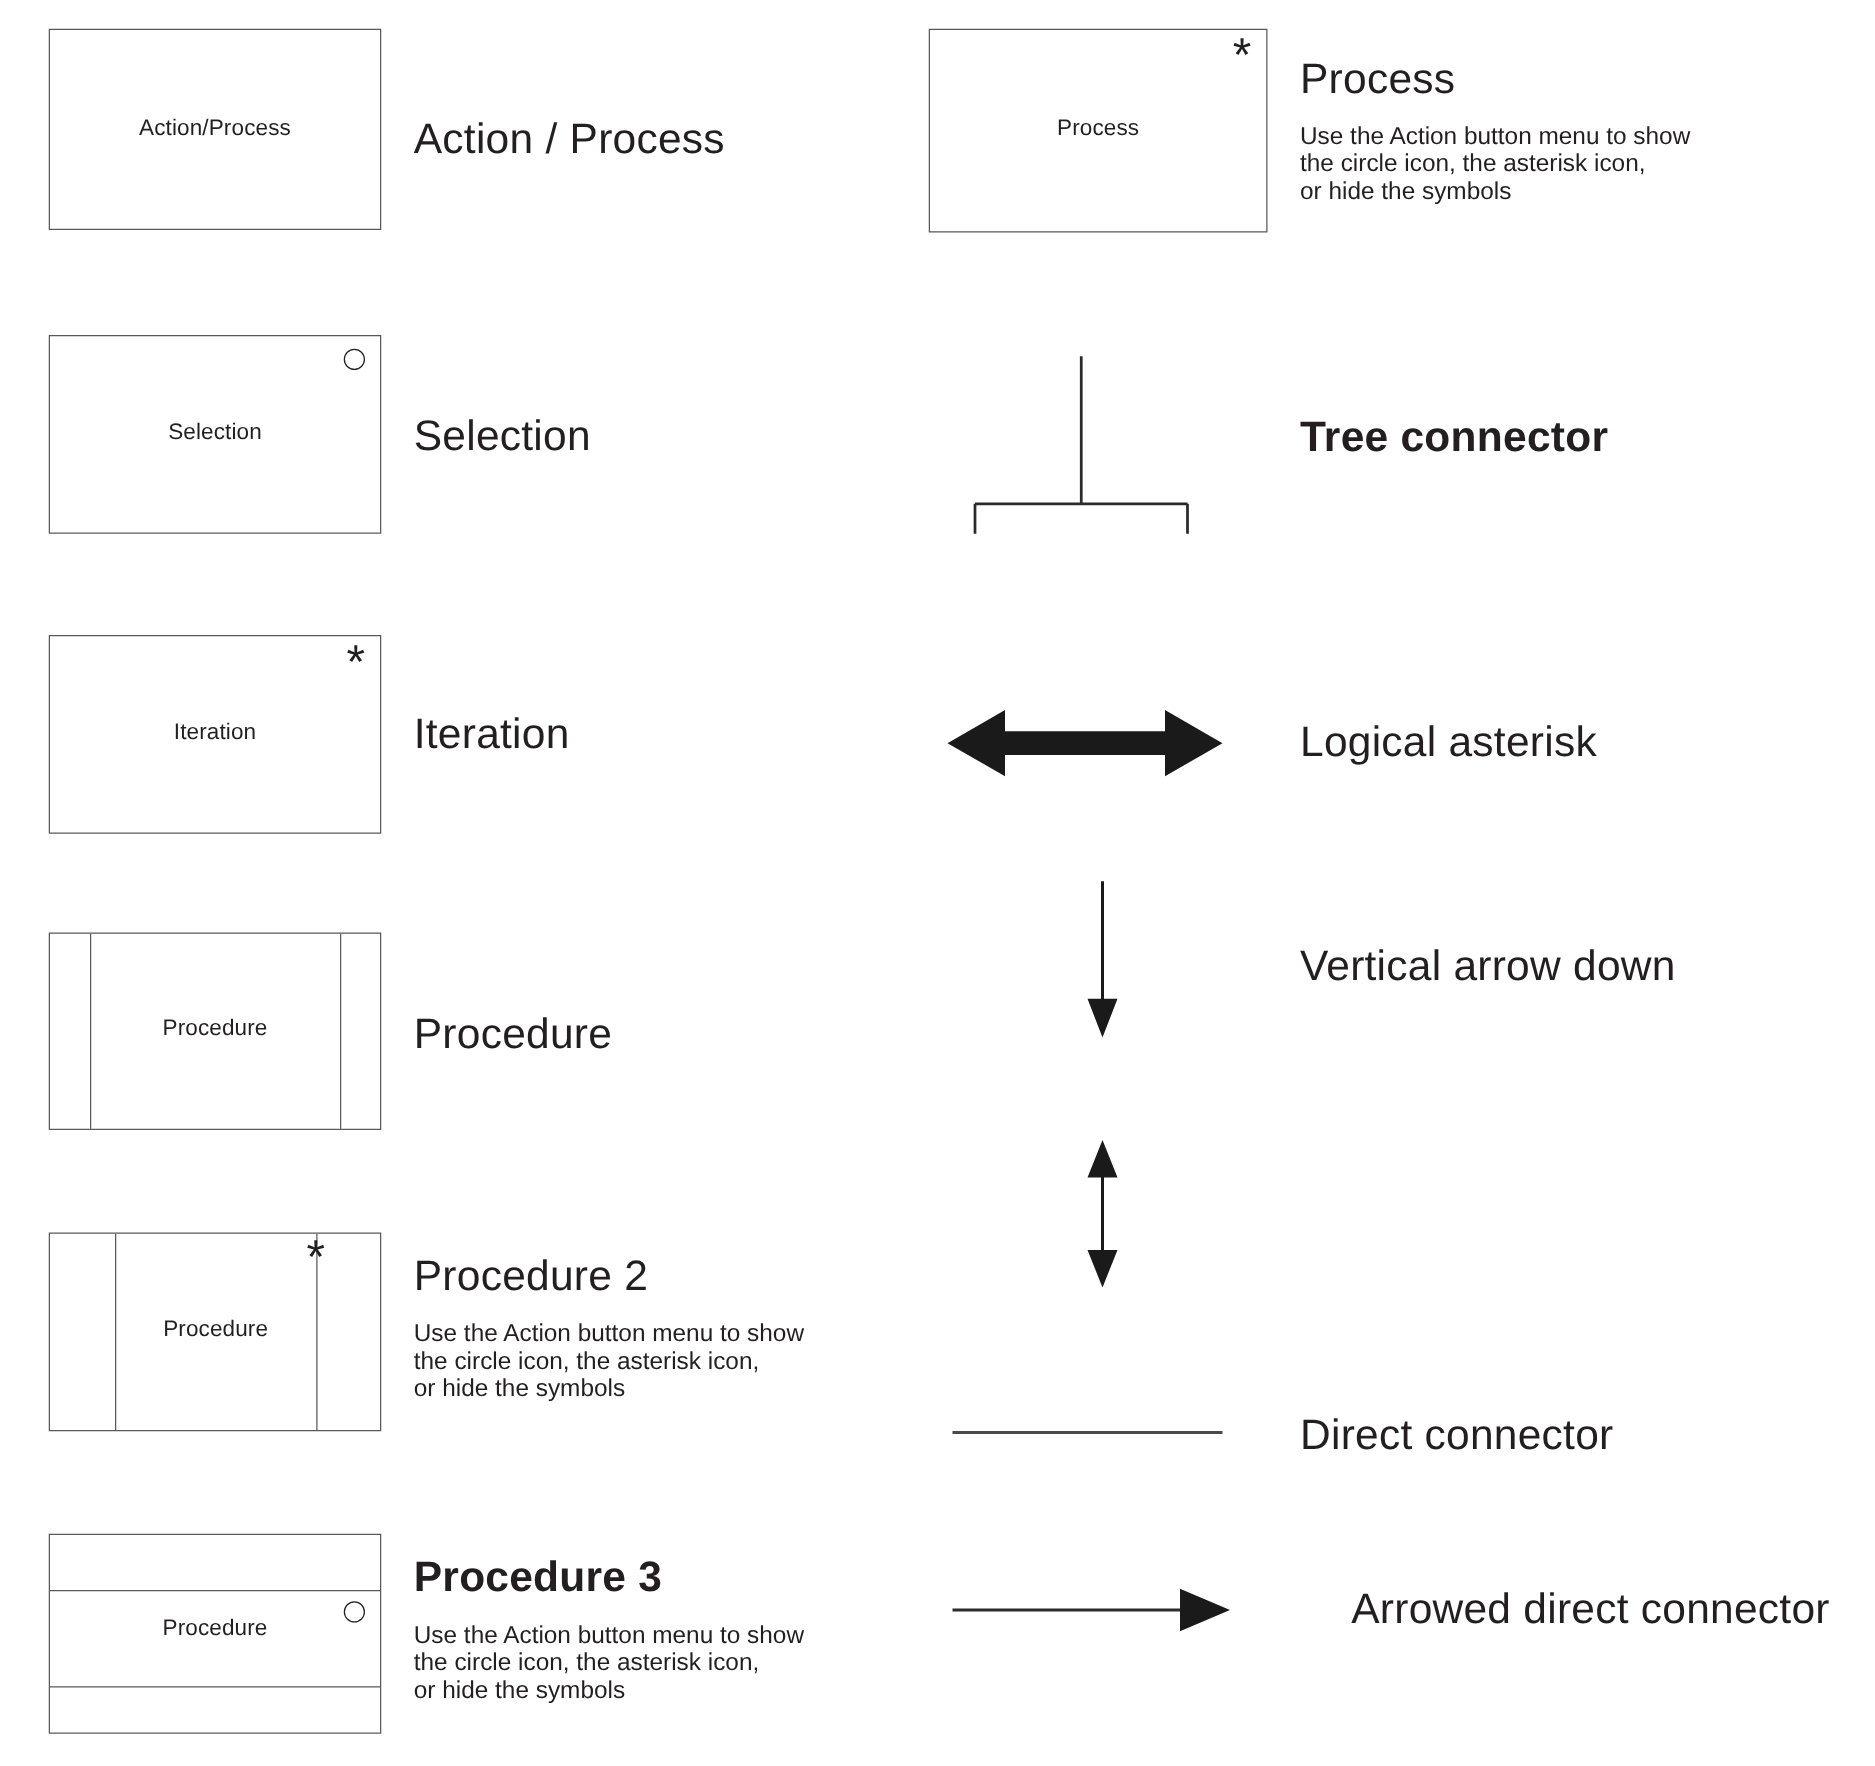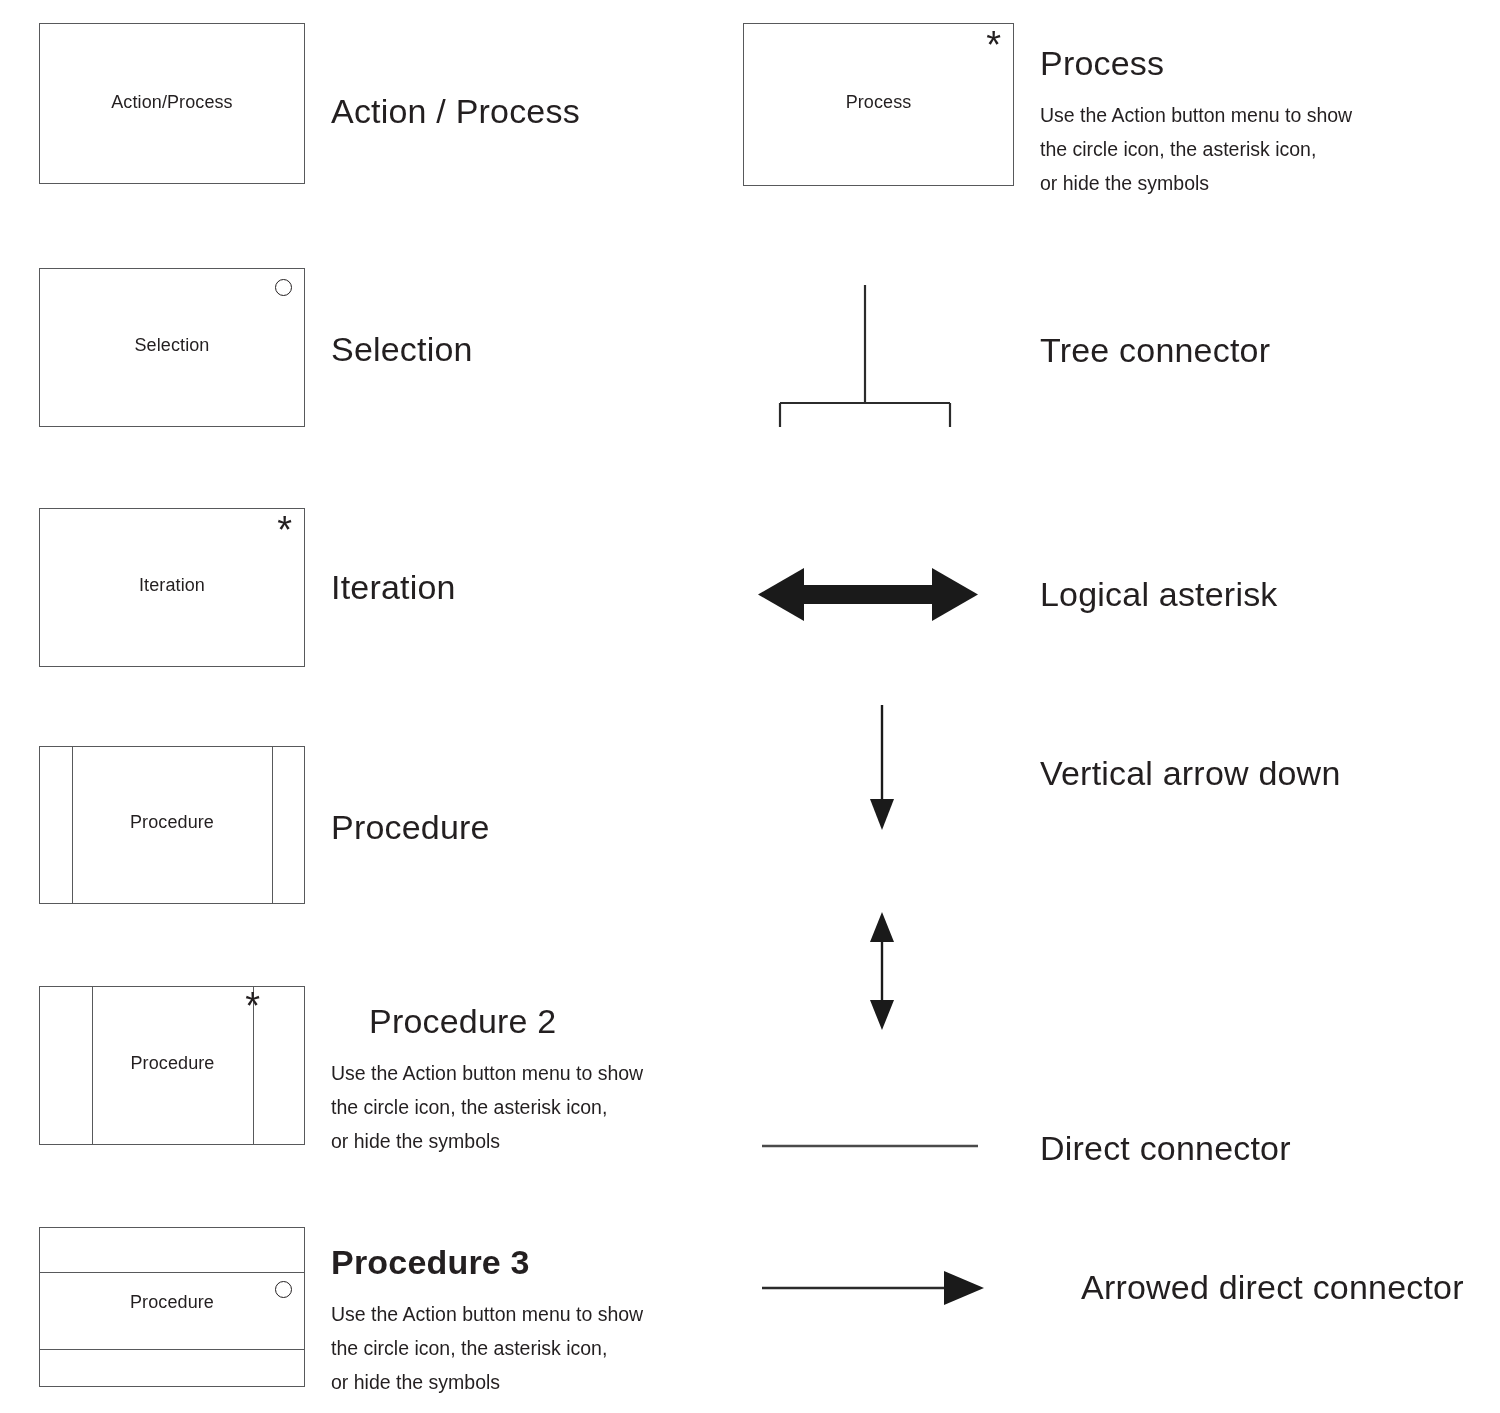--- a/index.html
+++ b/index.html
@@ -70,21 +70,21 @@
   .caption-title {
     position: absolute;
     font-size: 34px;
     color: #231f20;
     white-space: nowrap;
     letter-spacing: 0.2px;
   }
   .caption-desc {
     position: absolute;
     font-size: 19.5px;
-    line-height: 34px;
+    line-height: 22px;
     color: #231f20;
     white-space: pre-line;
   }
 
   
   .conn {
     position: absolute;
   }
   .conn svg {
     display: block;
@@ -119,21 +119,21 @@
     <div class="shape-label" style="top:65px;">Procedure</div>
   </div>
   <div class="caption-title" style="left:331px; top:808px;">Procedure</div>
 
   <div class="shape" style="left:39px; top:986px; width:266px; height:159px;">
     <div class="vline" style="left:52px; top:0; height:100%;"></div>
     <div class="vline" style="left:213px; top:0; height:100%;"></div>
     <div class="badge badge-asterisk" style="left:220px; top:0px; transform:translateX(-100%);">*</div>
     <div class="shape-label" style="top:66px; left:52px; width:161px;">Procedure</div>
   </div>
-  <div class="caption-title" style="left:331px; top:1002px;margin-left:38px;">Procedure 2</div>
+  <div class="caption-title" style="left:331px; top:1002px;">Procedure 2</div>
   <div class="caption-desc" style="left:331px; top:1056px; width:400px;">Use the Action button menu to show
 the circle icon, the asterisk icon,
 or hide the symbols</div>
 
   <div class="shape" style="left:39px; top:1227px; width:266px; height:160px;">
     <div class="hline" style="left:0; top:44px; width:100%;"></div>
     <div class="hline" style="left:0; top:121px; width:100%;"></div>
     <div class="badge badge-circle" style="right:12px; top:53px;"></div>
     <div class="shape-label" style="top:64px;">Procedure</div>
   </div>
@@ -154,21 +154,21 @@
   <div class="conn" style="left:760px; top:285px; width:210px; height:145px;">
     <svg width="210" height="145" viewBox="0 0 210 145">
       <g stroke="#2b2b2b" stroke-width="2.2" fill="none">
         <line x1="105" y1="0" x2="105" y2="118"></line>
         <line x1="20" y1="118" x2="190" y2="118"></line>
         <line x1="20" y1="118" x2="20" y2="142"></line>
         <line x1="190" y1="118" x2="190" y2="142"></line>
       </g>
     </svg>
   </div>
-  <div class="caption-title" style="left:1040px; top:331px;">Tree connector</div>
+  <div class="caption-title" style="left:1040px; top:331px;font-weight:bold;">Tree connector</div>
 
   <div class="conn" style="left:758px; top:560px; width:220px; height:70px;">
     <svg width="220" height="70" viewBox="0 0 220 70">
       <g fill="#1a1a1a">
         <rect x="38" y="25" width="144" height="19"></rect>
         <polygon points="0,34.5 46,8 46,61"></polygon>
         <polygon points="220,34.5 174,8 174,61"></polygon>
       </g>
     </svg>
   </div>

